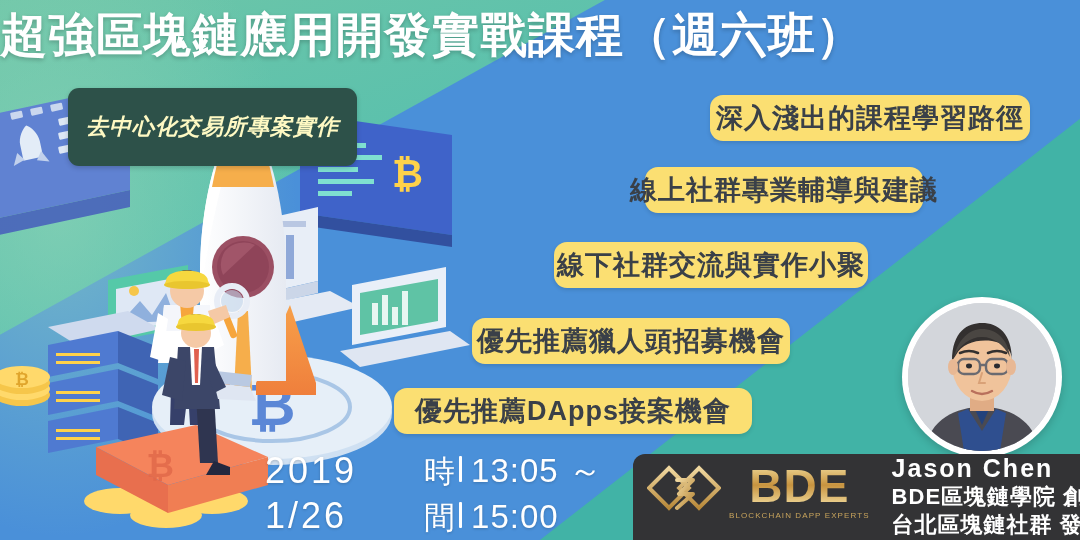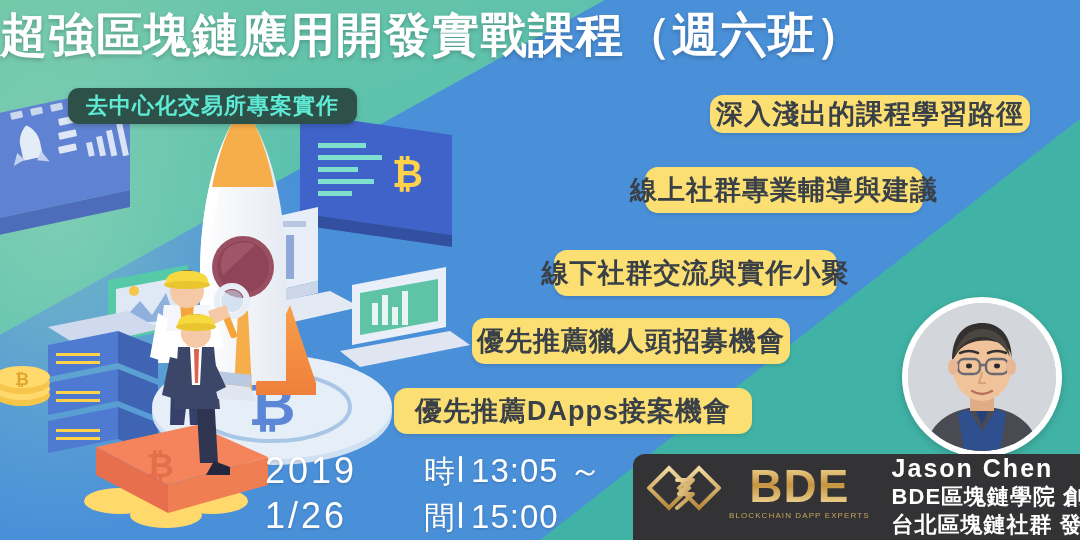--- a/index.html
+++ b/index.html
@@ -22,24 +22,25 @@
 
   
   .title{
     position:absolute;left:0;top:4px;width:1080px;text-align:left;
     font-size:47px;font-weight:700;color:#fff;letter-spacing:1px;
     text-shadow:0 2px 4px rgba(0,0,0,.22);white-space:nowrap;
   }
   
   .subtitle{
     position:absolute;left:68px;top:88px;
-    background:#2d5149;color:#5eead4;
+    background:#2d5149;color:#fef9c3;
     font-size:22px;font-weight:700;letter-spacing:1px;
-    padding:3px 18px;border-radius:11px;white-space:nowrap;
+    padding:24px 18px;border-radius:11px;white-space:nowrap;
     box-shadow:0 2px 5px rgba(0,0,0,.18);
+    font-style:italic;
   }
   
   .pill{
     position:absolute;background:#fbdf72;color:#3a4048;
     font-size:27px;font-weight:700;letter-spacing:1px;
     border-radius:13px;white-space:nowrap;
     display:flex;align-items:center;justify-content:center;
     box-shadow:0 2px 4px rgba(0,0,0,.12);
   }
   
@@ -276,23 +277,23 @@
         <path d="M170 262 L162 300 L182 306 L186 266 Z" fill="#3c4668"></path>
         <path d="M212 262 L226 292 L214 298 L204 268 Z" fill="#3c4668"></path>
       </g>
     </svg>
   </div>
 
   <div class="title">超強區塊鏈應用開發實戰課程（週六班）</div>
 
   <div class="subtitle">去中心化交易所專案實作</div>
 
-  <div class="pill" style="left:710px;top:95px;width:320px;height:38px;">深入淺出的課程學習路徑</div>
+  <div class="pill" style="left:710px;top:95px;width:320px;height:46px;">深入淺出的課程學習路徑</div>
   <div class="pill" style="left:645px;top:167px;width:278px;height:46px;">線上社群專業輔導與建議</div>
-  <div class="pill" style="left:554px;top:250px;width:283px;height:46px;">線下社群交流與實作小聚</div>
+  <div class="pill" style="left:554px;top:242px;width:314px;height:46px;">線下社群交流與實作小聚</div>
   <div class="pill" style="left:472px;top:318px;width:318px;height:46px;">優先推薦獵人頭招募機會</div>
   <div class="pill" style="left:394px;top:388px;width:358px;height:46px;">優先推薦DApps接案機會</div>
 
   <div class="datetime">
     <div class="dt-col">
       <div class="dt-date">2019</div>
       <div class="dt-date">1/26</div>
     </div>
     <div class="dt-col">
       <div class="dt-line">

